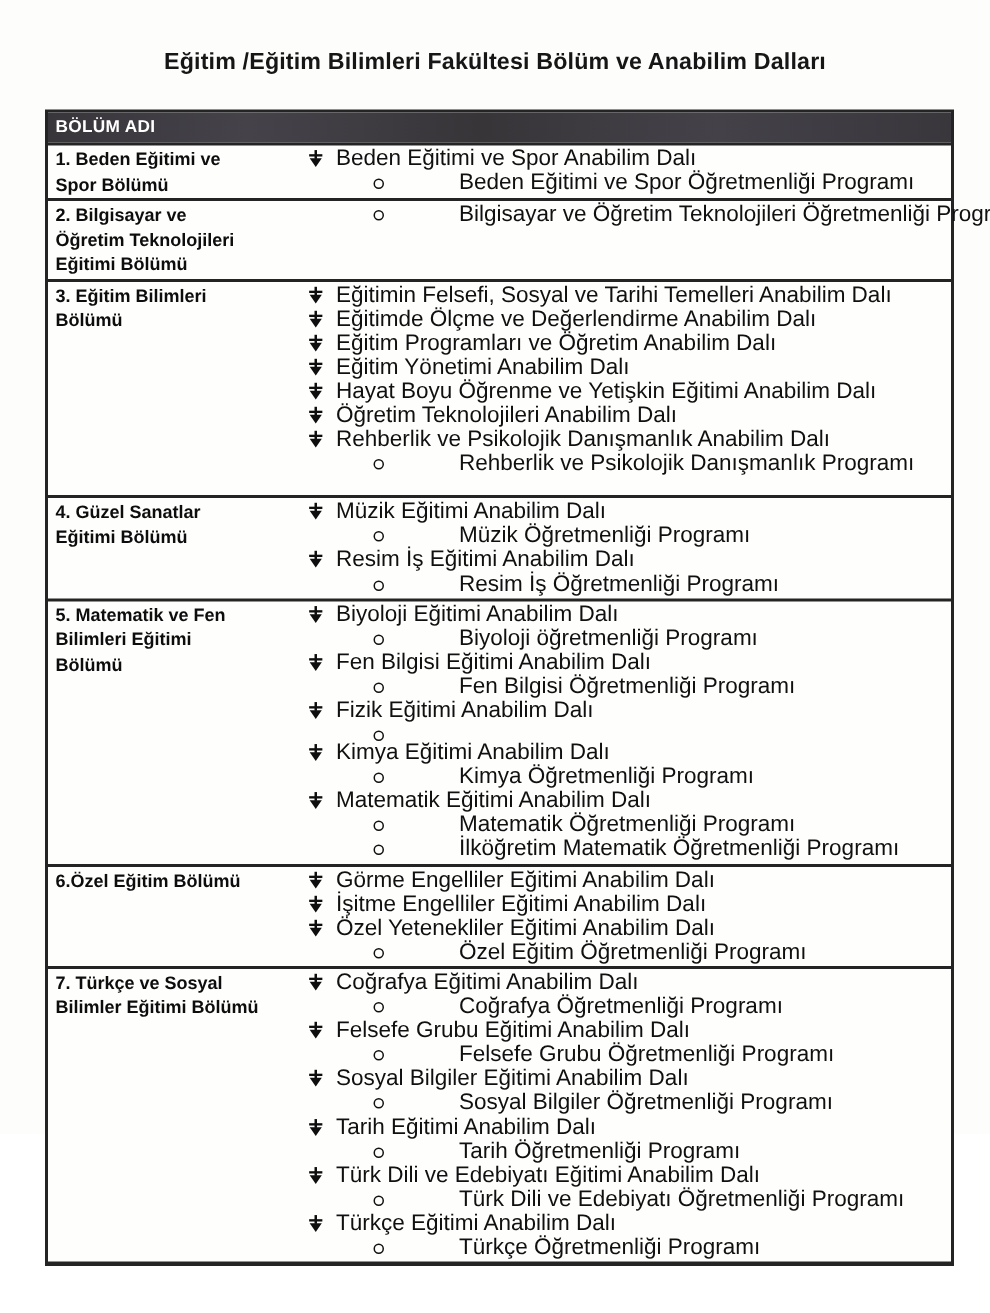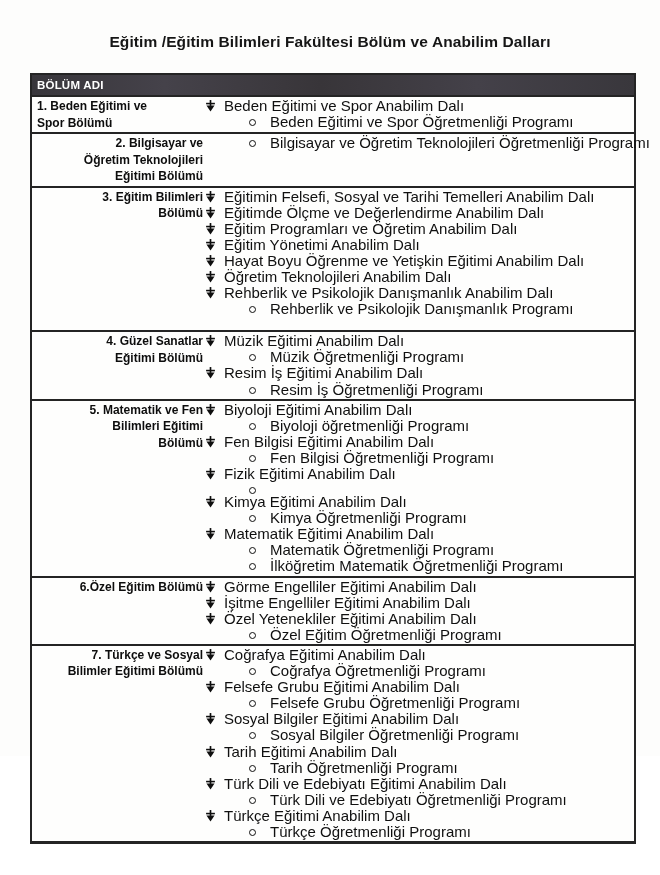--- a/index.html
+++ b/index.html
@@ -29,34 +29,34 @@
     background:linear-gradient(90deg,#38363b 0%,#45424a 22%,#383539 48%,#444149 74%,#39373c 100%);
     color:var(--header-text,#fff);
     font-weight:bold;font-size:11.5px;
     line-height:20px;height:20px;
     letter-spacing:.2px;
     border-bottom:2px solid var(--border,#242424);
   }
   .thead .th1{width:173px;box-sizing:border-box;padding-left:5px;flex:none;}
   .thead .th2{flex:1;padding-left:19px;}
   .trow{display:flex;}
-  .trow + .trow{border-top:2px solid var(--border,#242424);text-align:right;}
+  .trow + .trow{border-top:2px solid var(--border,#242424);}
   .col1{
     width:173px;flex:none;box-sizing:border-box;
     padding:1px 2px 1px 5px;
     font-weight:bold;font-size:12px;line-height:16.5px;color:#0d0d0d;
   }
   .col2{flex:1;padding-top:1px;padding-bottom:1px;font-size:15px;line-height:16.1px;color:#101010;}
   .gap-below{padding-bottom:13px;}
   .entry{display:flex;align-items:flex-start;}
   .entry-text{white-space:nowrap;}
   .bullet{flex:none;display:inline-flex;justify-content:center;}
   .bullet.arrow{width:11px;margin-right:8px;margin-top:2px;}
   .bullet.arrow svg{display:block;}
-  .entry.program{padding-left:44px;}
+  .entry.program{padding-left:44px;gap:36px;}
   .bullet.circ{
     width:7px;height:7px;margin-top:5px;margin-right:14px;
     border:1.4px solid #101010;border-radius:50%;box-sizing:border-box;
   }
 </style>
 </head>
 <body>
 
 <div class="page">
   <h1 class="doc-title">Eğitim /Eğitim Bilimleri Fakültesi Bölüm ve Anabilim Dalları</h1>

